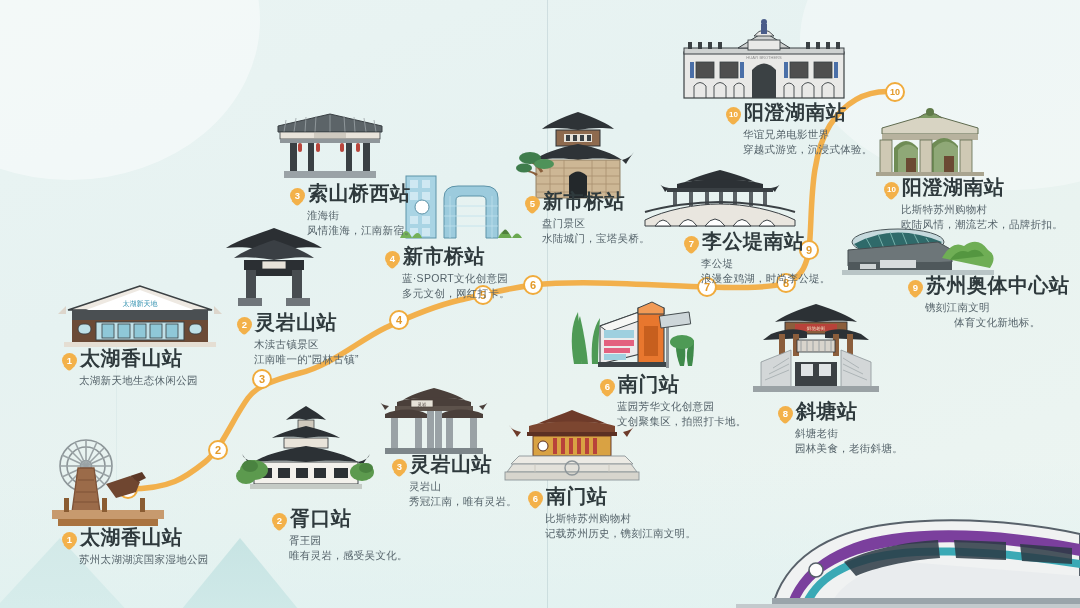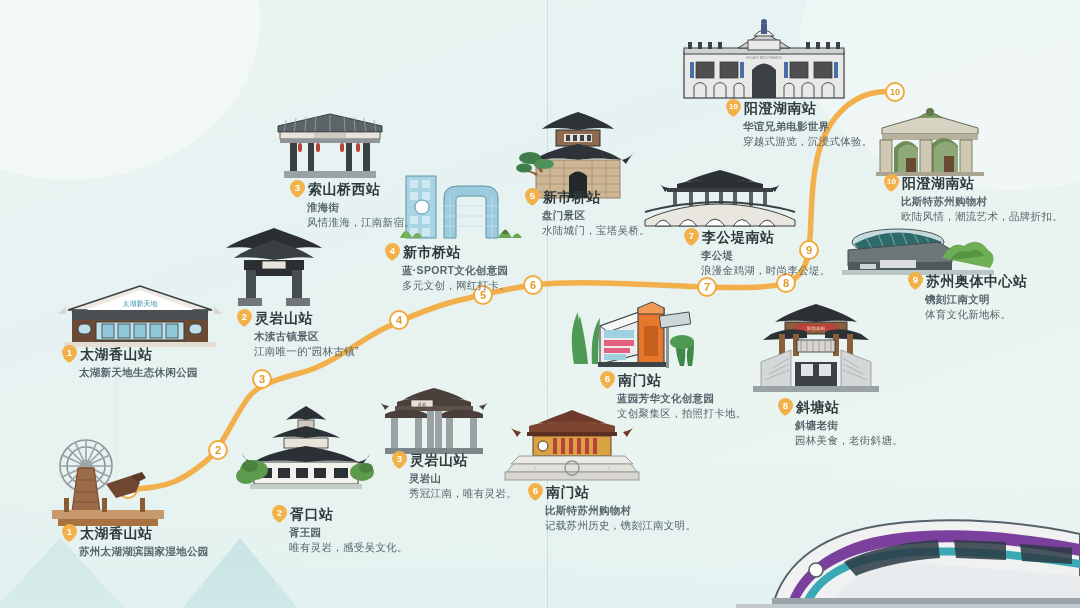--- a/index.html
+++ b/index.html
@@ -41,23 +41,23 @@
     background:#f3b14a;position:absolute;top:0;left:0;
   }
   .pin .pin-tail{
     position:absolute;top:9px;left:3.3px;width:8.4px;height:8.4px;
     background:#f3b14a;transform:rotate(45deg);border-radius:0 0 3px 0;
   }
   .pin .pin-num{
     position:relative;z-index:2;color:#fff;font-size:9.5px;font-weight:bold;
     line-height:15px;height:15px;display:block;
   }
-  .st-name{font-size:14px;font-weight:bold;color:#2f3a3d;letter-spacing:.5px;}
-  .st-sub{font-size:10.5px;color:#55636a;margin:2px 0 0 17px;letter-spacing:.3px;font-weight:bold;}
-  .st-desc{font-size:10.5px;color:#55636a;margin:1px 0 0 17px;letter-spacing:.3px;}
+  .st-name{font-size:20px;font-weight:bold;color:#2f3a3d;letter-spacing:.5px;}
+  .st-sub{font-size:10.5px;color:#55636a;margin:2px 0 0 17px;letter-spacing:.3px;}
+  .st-desc{font-size:10.5px;color:#55636a;margin:1px 0 0 17px;letter-spacing:.3px;text-align:center;}
 
   
   .art{position:absolute;}
   svg{display:block;overflow:visible;}
 </style>
 </head>
 <body>
 
 <div id="stage">
 

